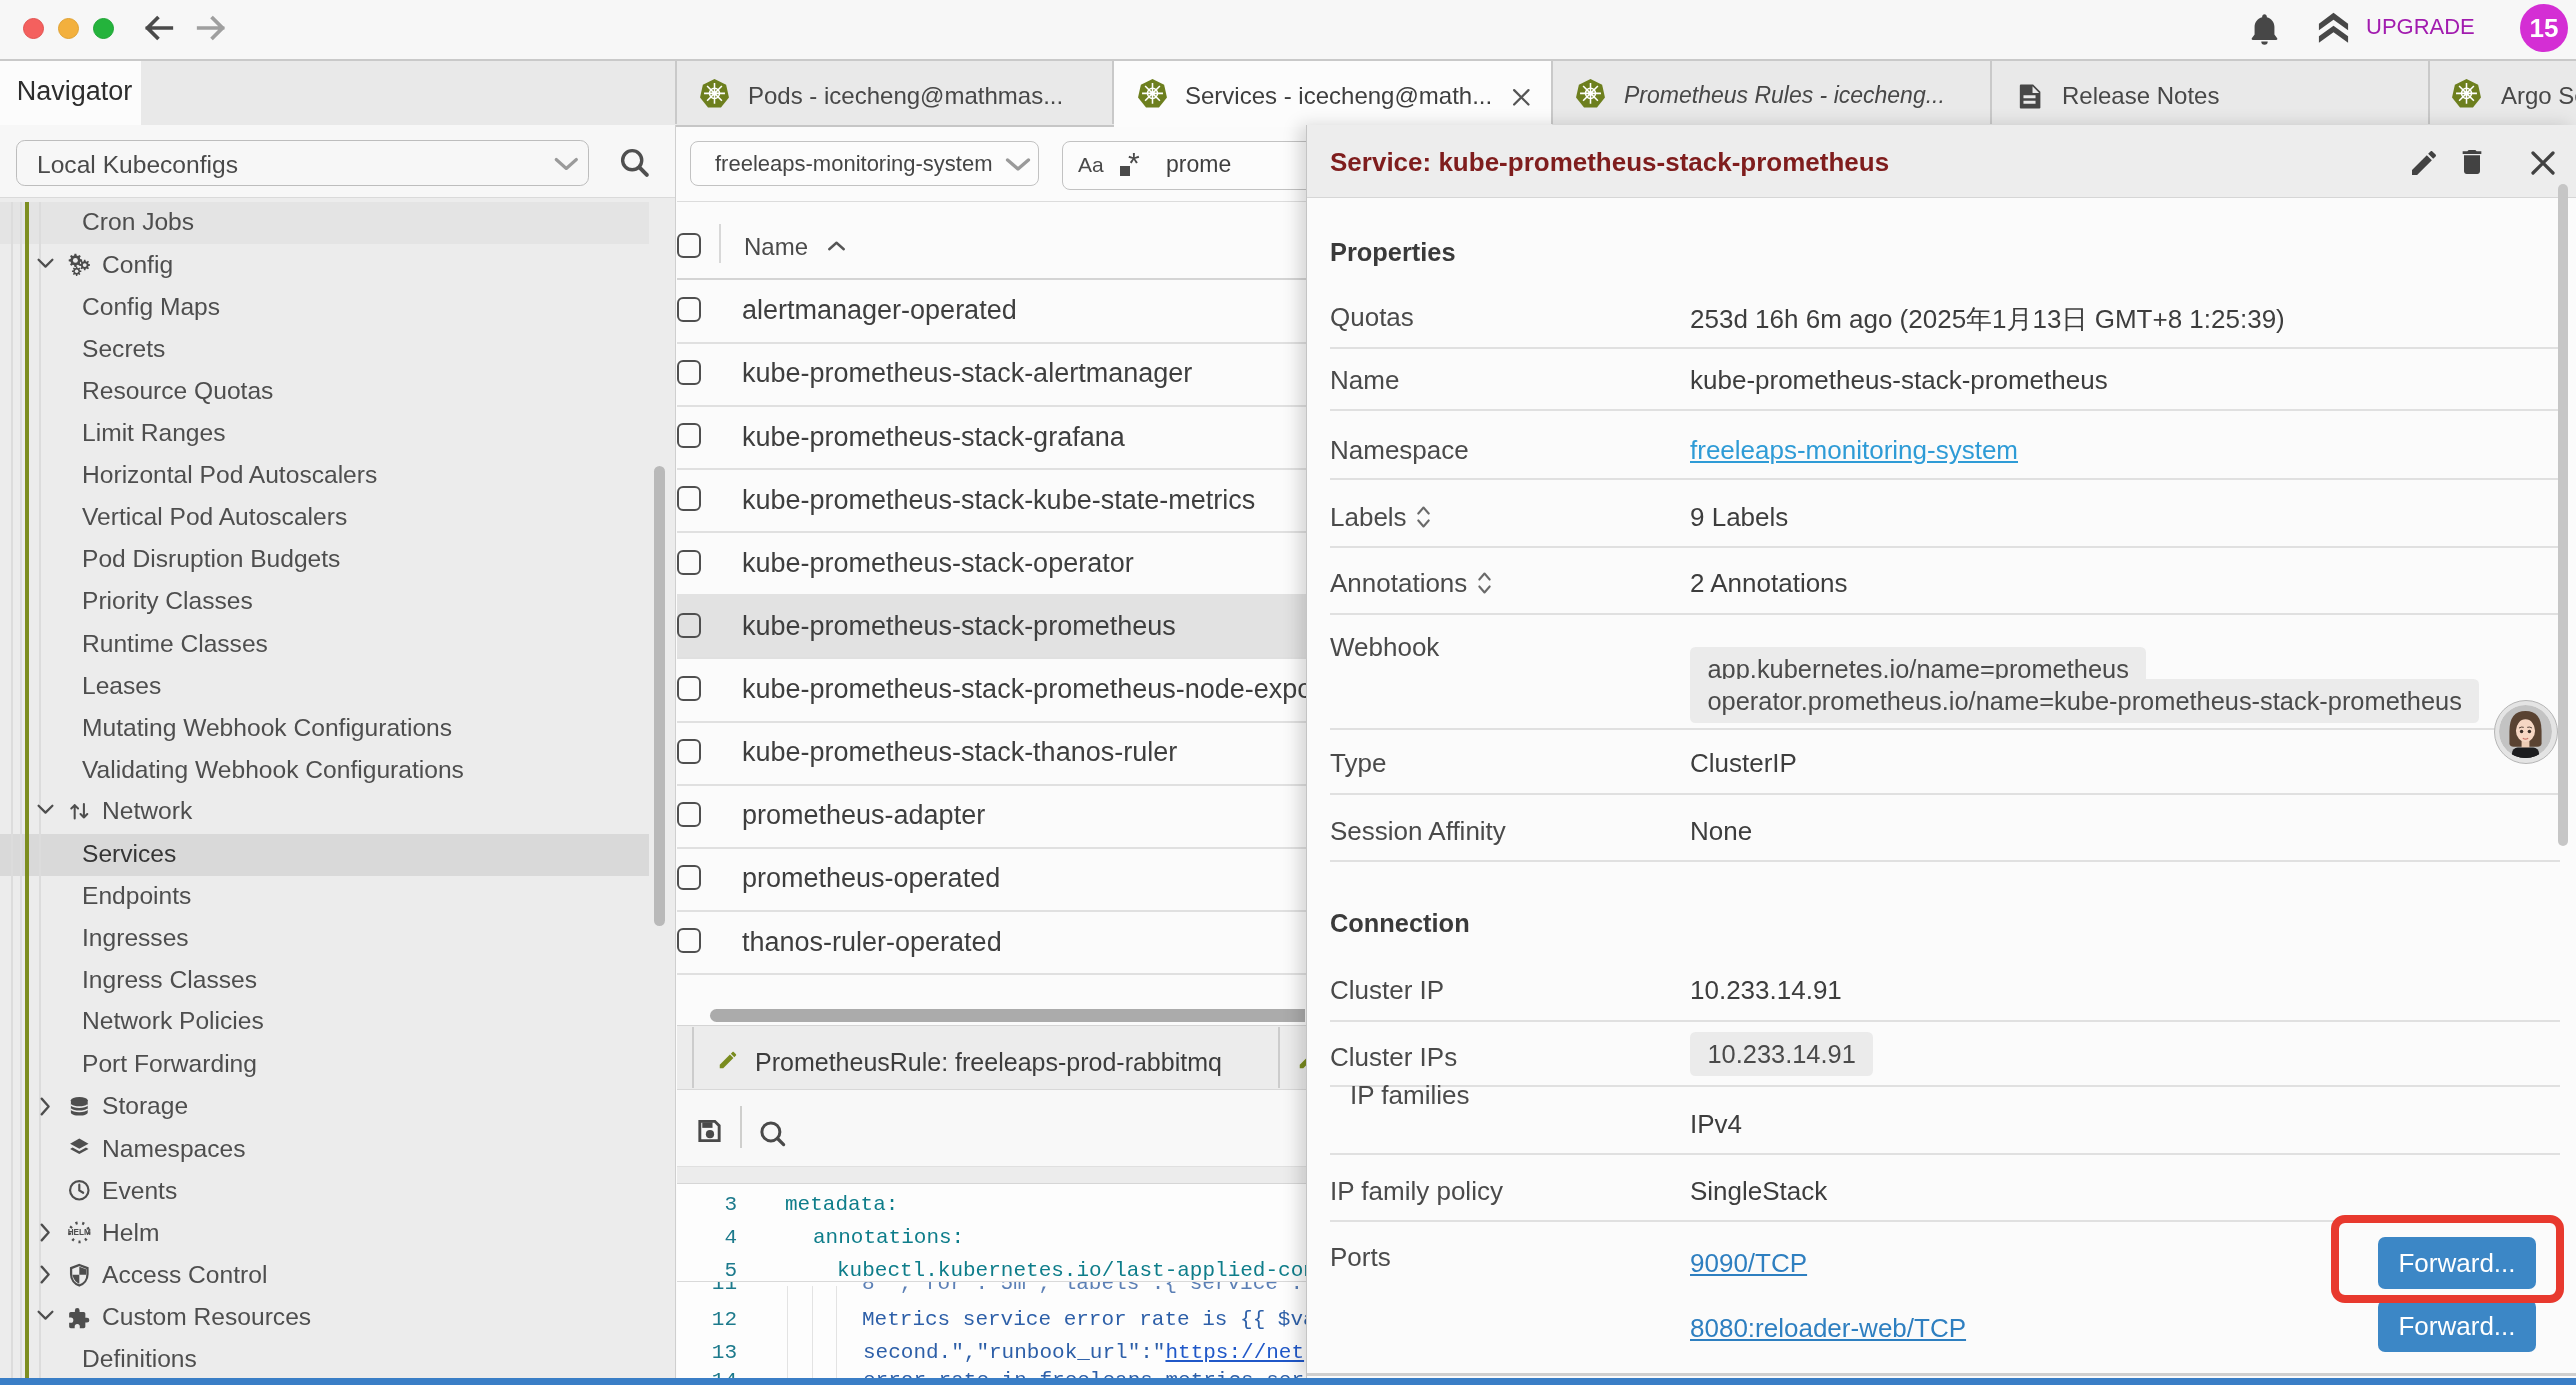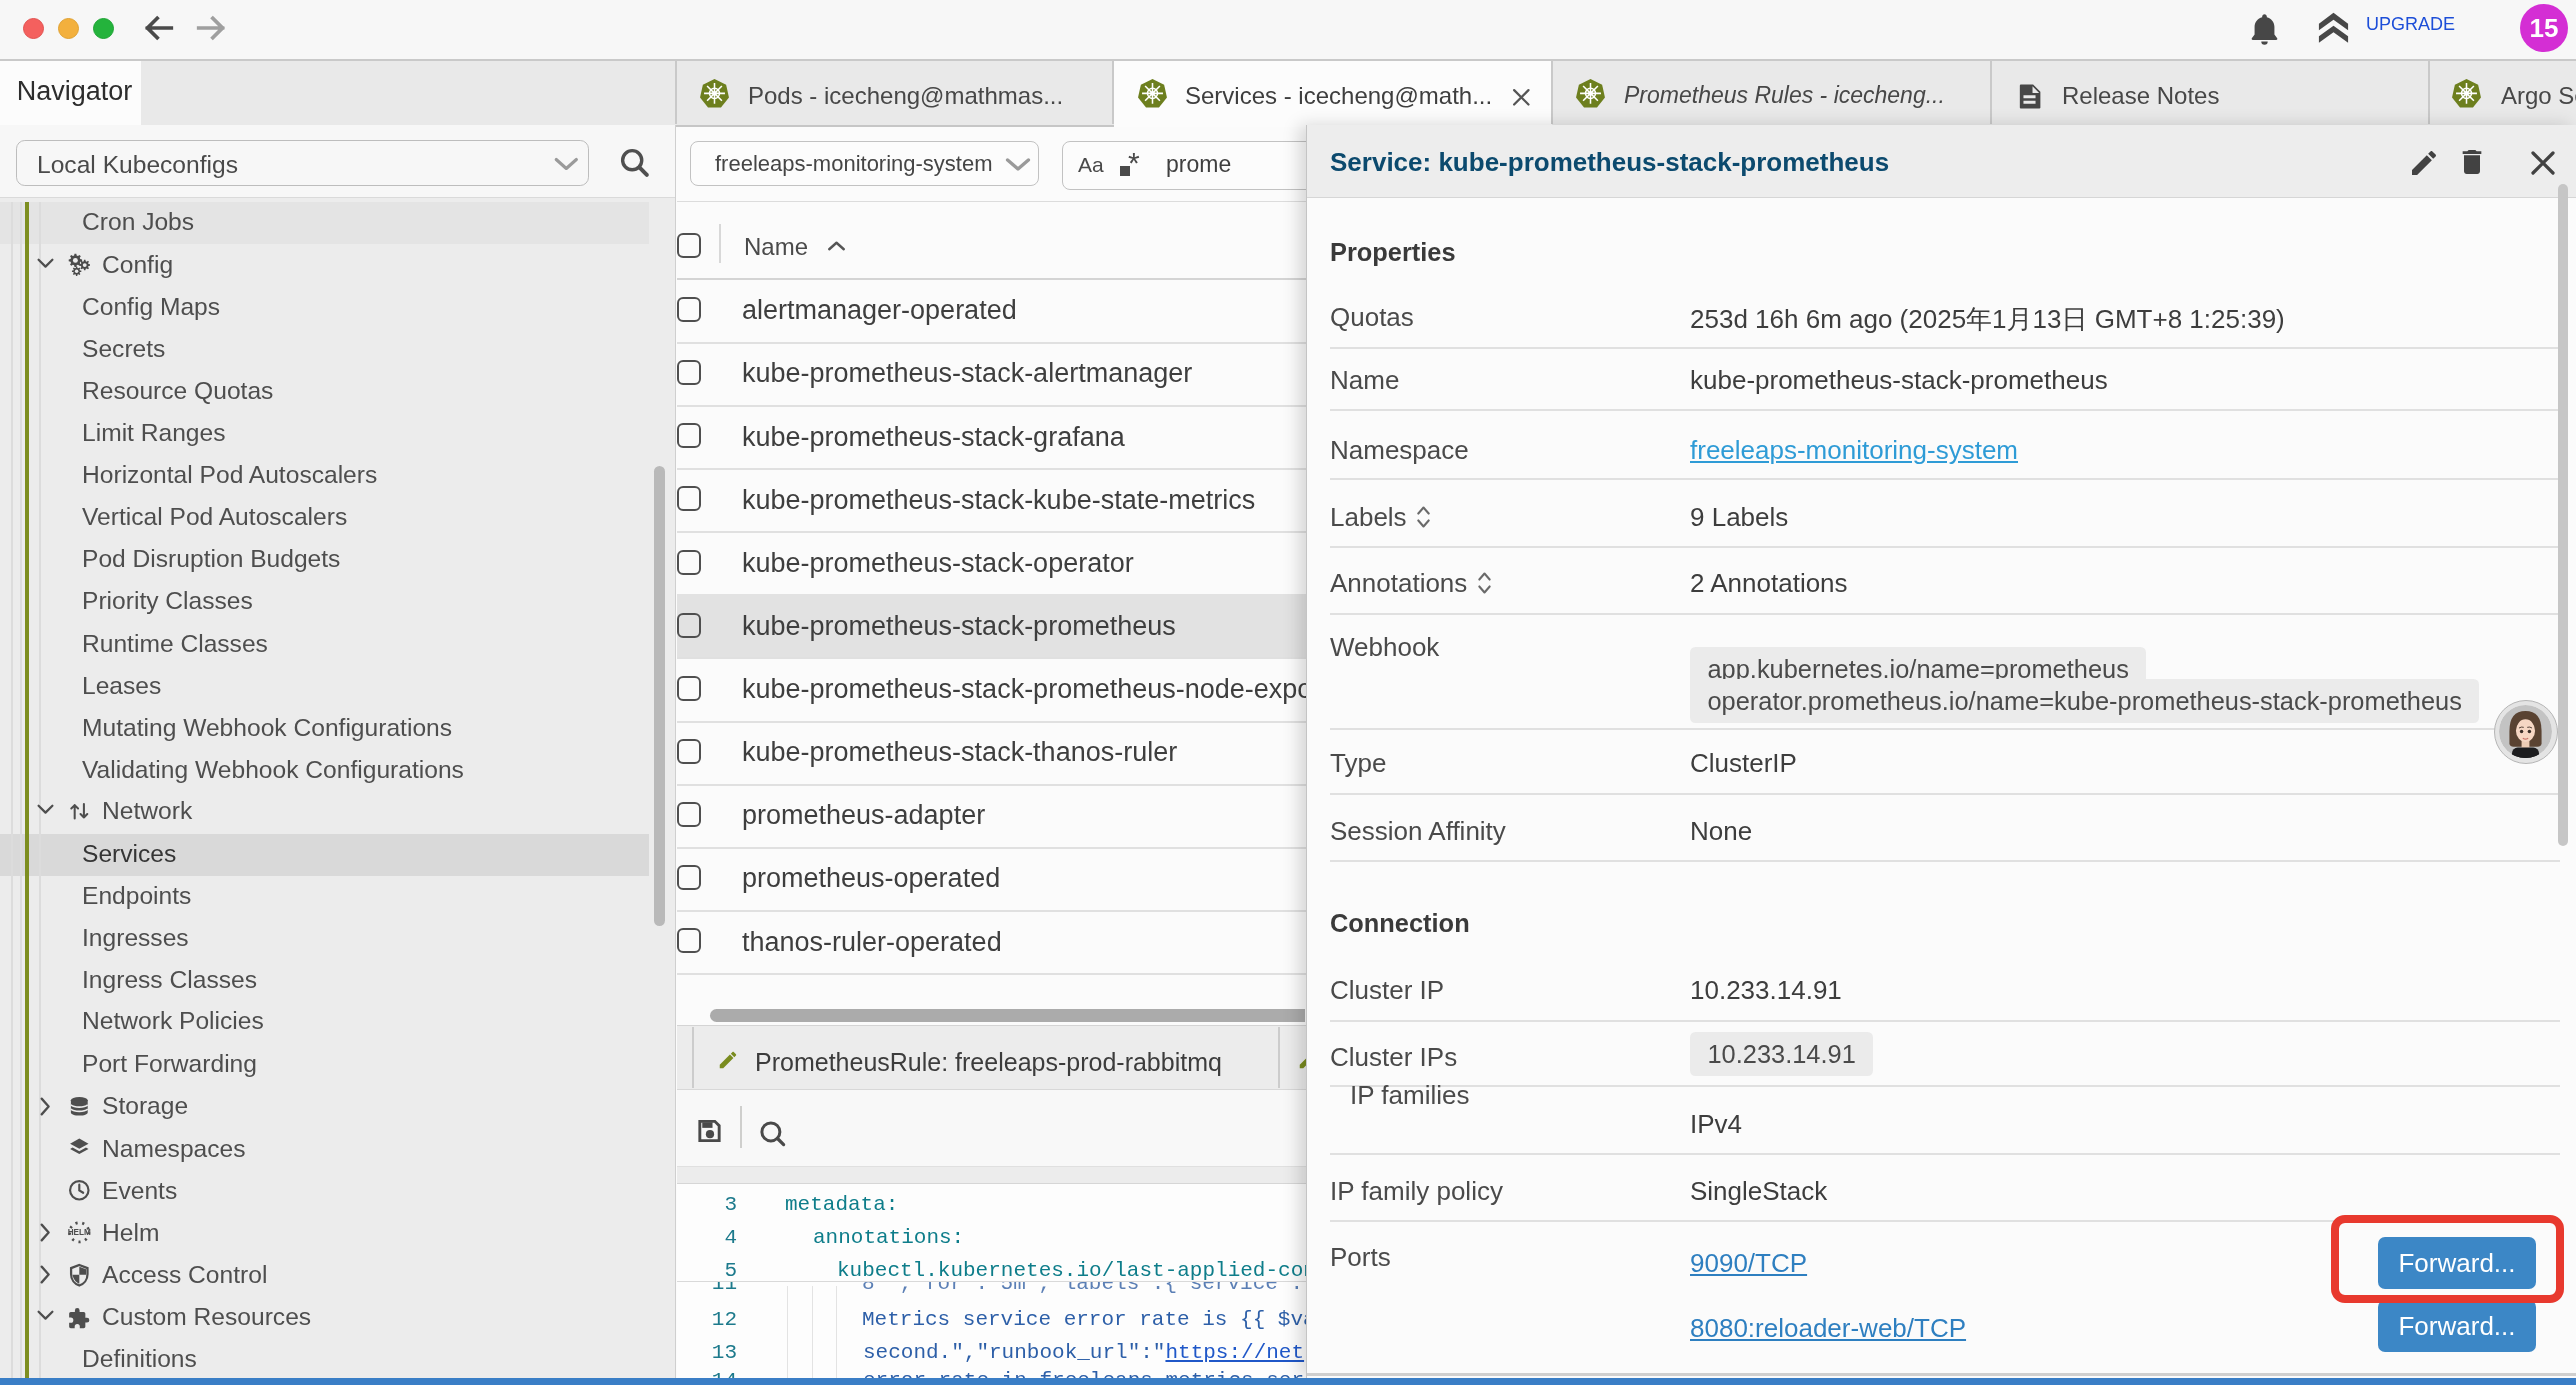--- a/index.html
+++ b/index.html
@@ -38,21 +38,21 @@
 
 <svg class="ab" style="left:2247px;top:10.5px;" width="35" height="39" viewBox="0 0 24 26">
     <path fill="#474747" d="M12 1.8c.9 0 1.6.7 1.6 1.6v.5c3 .7 5.2 3.4 5.2 6.6v5.2l1.9 2.6c.3.5 0 1.2-.7 1.2H4c-.6 0-1-.7-.7-1.2l1.9-2.6V10.5c0-3.2 2.2-5.9 5.2-6.6v-.5c0-.9.7-1.6 1.6-1.6z"></path>
     <path fill="#474747" d="M9.8 20.5h4.4a2.2 2.2 0 1 1-4.4 0z"></path>
   </svg>
 
 <svg class="ab" style="left:2316px;top:11.4px;" width="35" height="37" viewBox="0 0 24 25">
     <path fill="#474747" d="M12 1 L22 8.5 V13 L12 5.8 L2 13 V8.5 Z"></path>
     <path fill="#474747" d="M12 10 L22 17.2 V21.5 L12 14.4 L2 21.5 V17.2 Z"></path>
   </svg>
-<div class="ab" style="left:2366px;top:14px;font-size:18px;color:#1d4ed8;letter-spacing:0px;">UPGRADE</div>
+<div class="ab" style="left:2366px;top:14px;font-size:22px;color:#a21caf;letter-spacing:0px;">UPGRADE</div>
 <div class="ab" style="left:2520px;top:4.4px;width:48px;height:48px;border-radius:50%;background:#d42ed4;color:#fff;font-size:26px;font-weight:bold;text-align:center;line-height:48px;">15</div>
 
 <div class="ab" id="tabbar" style="left:0;top:61px;width:2576px;height:66px;background:#e9e9e9;border-bottom:2.6px solid #c6c6c6;"></div>
 <div class="ab" style="left:0;top:61px;width:141px;height:66px;background:#fcfcfc;"></div>
 <div class="ab" style="left:16.7px;top:76px;font-size:27px;color:#2d2d2d;">Navigator</div>
 <div class="ab" style="left:675px;top:61px;width:1.8px;height:63px;background:#c9c9c9;"></div>
 <div class="ab" style="left:1112px;top:61px;width:1.8px;height:63px;background:#c9c9c9;"></div>
 
 <div class="ab" style="left:1114px;top:61px;width:438px;height:66px;background:#fcfcfc;"></div>
 <div class="ab" style="left:1551px;top:61px;width:1.8px;height:63px;background:#c9c9c9;"></div>
@@ -314,21 +314,21 @@
     <div class="ab num" style="top:157px;">13</div>
     <div class="ab str" style="left:186px;top:157px;">second.","runbook_url":"<span style="color:#1f57c8;text-decoration:underline;">https://net</span></div>
     <div class="ab num" style="top:185px;">14</div>
     <div class="ab str" style="left:186px;top:185px;">error rate in freeleaps metrics ser</div>
   </div>
 </div>
 
 <div class="ab" id="drawer" style="left:1306px;top:125px;width:1270px;height:1253px;background:#fbfbfb;border-left:1.8px solid #c4c4c4;box-shadow:-7px 0 16px rgba(0,0,0,0.15);"></div>
 
 <div class="ab" style="left:1307px;top:125px;width:1269px;height:73px;background:#ededed;border-bottom:1.8px solid #d6d6d6;"></div>
-<div class="ab" style="left:1330px;top:147px;font-size:26px;font-weight:bold;color:#0c4a6e;">Service: kube-prometheus-stack-prometheus</div>
+<div class="ab" style="left:1330px;top:147px;font-size:26px;font-weight:bold;color:#7f1d1d;">Service: kube-prometheus-stack-prometheus</div>
 <svg class="ab" style="left:2408px;top:147px" width="32" height="32" viewBox="0 0 24 24">
     <path fill="#424242" d="M3 17.2V21h3.8L17.9 9.9l-3.8-3.8L3 17.2zM20.7 7.1c.4-.4.4-1 0-1.4l-2.4-2.4c-.4-.4-1-.4-1.4 0l-1.8 1.8 3.8 3.8 1.8-1.8z"></path>
   </svg>
 <svg class="ab" style="left:2456px;top:146px" width="32" height="32" viewBox="0 0 24 24">
     <path fill="#424242" d="M6 19c0 1.1.9 2 2 2h8c1.1 0 2-.9 2-2V7H6v12zM19 4h-3.5l-1-1h-5l-1 1H5v2h14V4z"></path>
   </svg>
 <svg class="ab" style="left:2528px;top:148px" width="30" height="30" viewBox="0 0 24 24">
     <path d="M4 4 L20 20 M20 4 L4 20" stroke="#424242" stroke-width="2.6" fill="none" stroke-linecap="round"></path>
   </svg>
 

